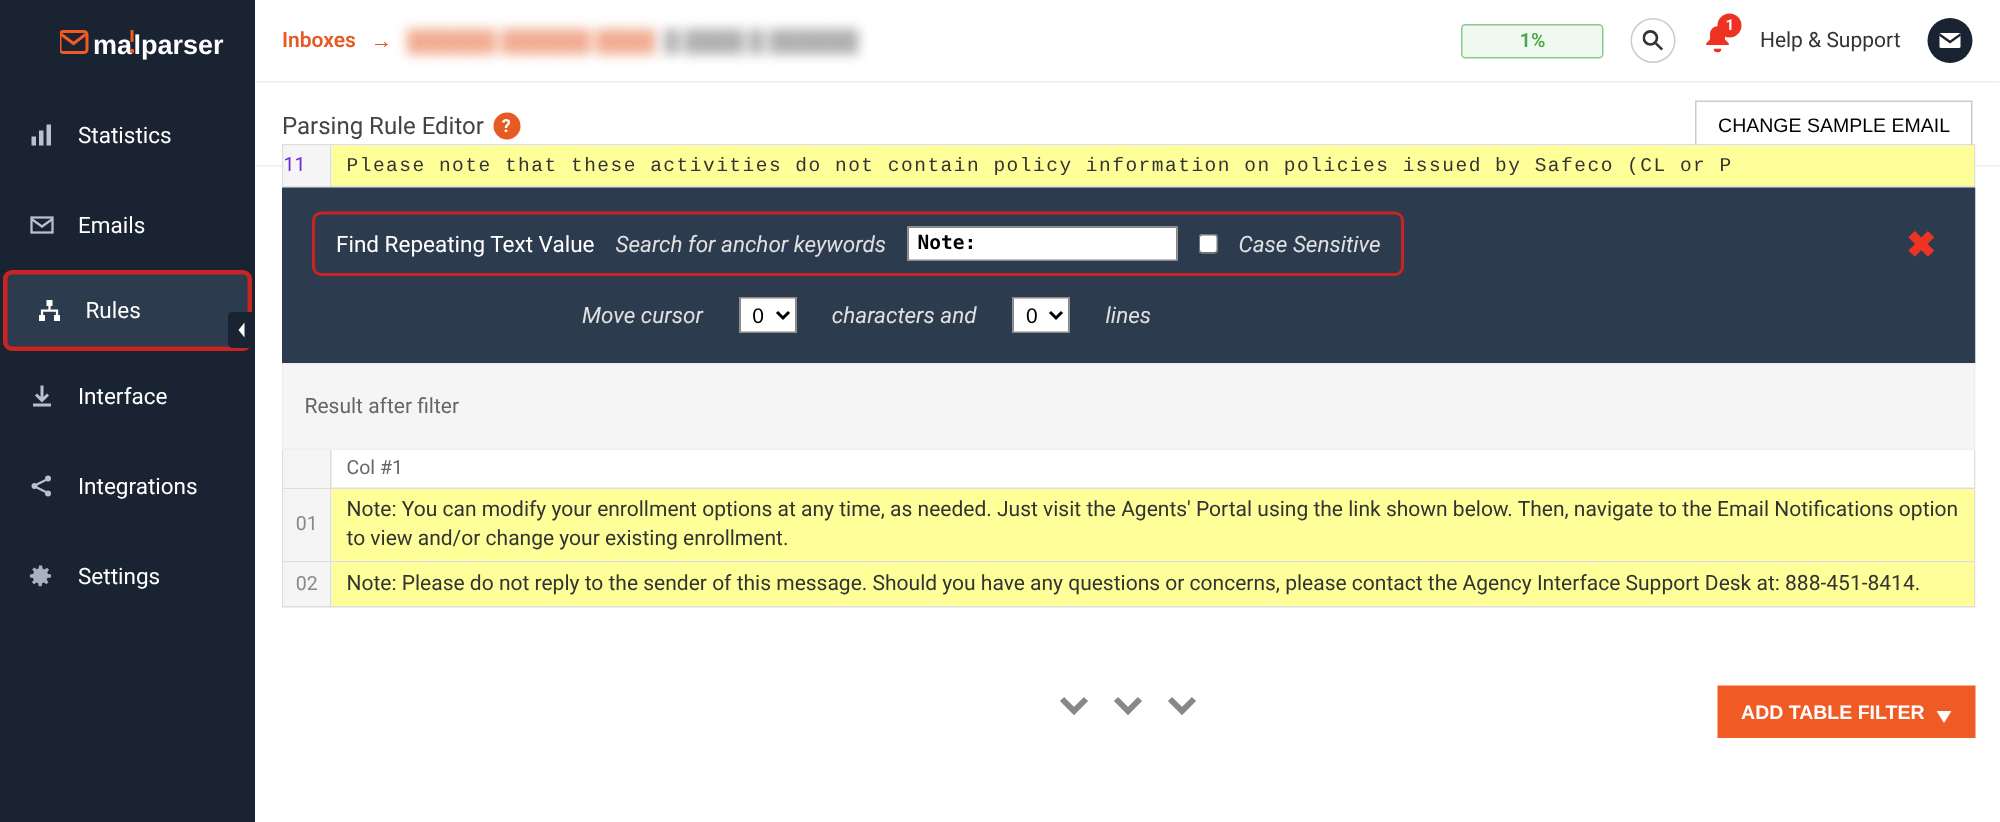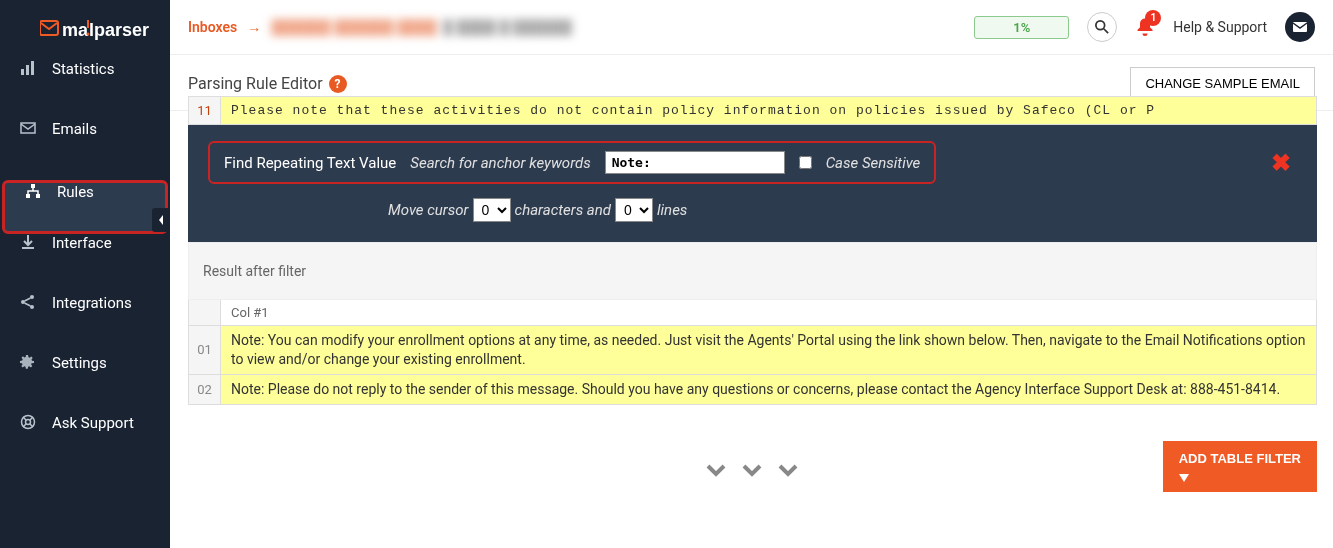--- a/index.html
+++ b/index.html
@@ -1,21 +1,21 @@
 <!DOCTYPE html>
 <html><head>
 <meta charset="utf-8">
 <style>
 * { box-sizing: border-box; margin: 0; padding: 0; }
 body { font-family: -apple-system, BlinkMacSystemFont, "Segoe UI", Roboto, Arial, sans-serif; font-size: 14px; color: #333; background: #fff; width: 1333px; height: 548px; overflow: hidden; position: relative; }
 
 .sidebar { position: absolute; left: 0; top: 0; width: 170px; height: 548px; background: #1a2332; color: #b8c2cc; }
 .logo { height: 60px; display: flex; align-items: center; padding-left: 22px; justify-content: flex-end; }
 .logo svg { display: block; }
-.nav-item { display: flex; align-items: flex-start; padding: 0 20px; height: 60px; cursor: pointer; color: #fff; font-size: 15px; }
+.nav-item { display: flex; align-items: center; padding: 0 20px; height: 60px; cursor: pointer; color: #fff; font-size: 15px; }
 .nav-item .icon { width: 18px; margin-right: 14px; fill: #b8c2cc; display: flex; align-items: center; }
 .nav-item.active { background: #2d3b4f; border: 3px solid #c92424; border-radius: 6px; margin: 0 2px 0 2px; height: 54px; }
 .nav-item.active .icon { fill: #fff; }
 
 .main { position: absolute; left: 170px; top: 0; right: 0; height: 506px; background: #fff; }
 
 .topbar { height: 55px; display: flex; align-items: center; padding: 0 18px; border-bottom: 1px solid #eee; }
 .breadcrumb { display: flex; align-items: center; gap: 6px; }
 .bc-inbox { color: #e85a24; font-weight: 600; }
 .bc-arrow { color: #e85a24; margin: 0 4px; }
@@ -30,25 +30,25 @@
 .avatar { width: 30px; height: 30px; border-radius: 50%; background: #1a2332; display: flex; align-items: center; justify-content: center; }
 
 .subhead { display: flex; align-items: center; padding: 12px 18px 10px; border-bottom: 1px solid #eee; }
 .subhead-title { font-size: 16px; color: #444; }
 .help-q { width: 18px; height: 18px; border-radius: 50%; background: #e85a24; color: #fff; display: inline-flex; align-items: center; justify-content: center; font-size: 12px; font-weight: bold; margin-left: 6px; }
 .change-btn { margin-left: auto; border: 1px solid #ccc; background: #fff; padding: 8px 14px; font-size: 13px; cursor: pointer; }
 
 .content { position: absolute; top: 96px; left: 18px; right: 16px; bottom: 0; overflow: hidden; }
 
 .sample-row { display: flex; border: 1px solid #ddd; }
-.sample-ln { width: 32px; background: #f5f5f5; color: #c2410c; text-align: center; padding: 6px 0; border-right: 1px solid #ddd; font-size: 13px; }
+.sample-ln { width: 32px; background: #f5f5f5; color: #6d28d9; text-align: left; padding: 6px 0; border-right: 1px solid #ddd; font-size: 13px; }
 .sample-txt { flex: 1; background: #feff99; padding: 6px 10px; font-family: "Courier New", monospace; font-size: 13px; letter-spacing: 1px; white-space: nowrap; overflow: hidden; color: #333; }
 
 .rule-panel { background: #2d3b4f; color: #e0e0e0; padding: 16px 20px 20px; }
-.rule-row { display: flex; align-items: center; gap: 4px; margin-bottom: 14px; }
+.rule-row { display: flex; align-items: center; gap: 24px; margin-bottom: 14px; }
 .rule-row:last-child { margin-bottom: 0; }
 .rule-highlight { border: 2.5px solid #c92424; border-radius: 6px; padding: 8px 14px; display: flex; align-items: center; gap: 14px; }
 .rule-label { color: #fff; font-size: 15px; }
 .rule-italic { font-style: italic; color: #e0e0e0; font-size: 15px; }
 .rule-input { background: #fff; border: 1px solid #888; padding: 3px 6px; font-family: monospace; font-size: 13px; width: 180px; font-weight: bold; }
 .rule-select { background: #fff; border: 1px solid #888; padding: 2px 4px; font-size: 14px; }
 .rule-close { margin-left: auto; color: #e32; font-size: 24px; font-weight: bold; cursor: pointer; padding-right: 6px; }
 .rule-indent { padding-left: 180px; }
 
 .collapse-handle { position: absolute; left: -18px; top: 208px; width: 18px; height: 24px; background: #1a2332; color: #fff; display: flex; align-items: center; justify-content: center; cursor: pointer; border-radius: 3px 0 0 3px; }
@@ -58,21 +58,21 @@
 .result-colhdr { display: flex; }
 .result-colhdr .c0 { width: 32px; background: #f5f5f5; border-right: 1px solid #ddd; }
 .result-colhdr .c1 { flex: 1; padding: 5px 10px; color: #666; font-size: 13px; }
 .result-row { display: flex; border-top: 1px solid #ddd; }
 .result-row .rn { width: 32px; background: #f5f5f5; color: #888; text-align: center; padding: 6px 0; border-right: 1px solid #ddd; font-size: 13px; display: flex; align-items: center; justify-content: center; }
 .result-row .rv { flex: 1; background: #feff99; padding: 5px 10px; font-size: 14px; color: #333; line-height: 1.35; }
 
 .chevrons { position: absolute; bottom: 28px; left: 50%; transform: translateX(-50%); display: flex; gap: 16px; }
 .chevrons svg { fill: #888; }
 
-.add-filter-btn { position: absolute; right: 16px; bottom: 14px; background: #f05a24; color: #fff; border: none; padding: 10px 16px; font-size: 13px; font-weight: 600; cursor: pointer; display: flex; align-items: flex-start; gap: 8px; flex-direction: column; }
+.add-filter-btn { position: absolute; right: 16px; bottom: 14px; background: #f05a24; color: #fff; border: none; padding: 10px 16px; font-size: 13px; font-weight: 600; cursor: pointer; display: flex; align-items: flex-end; gap: 8px; }
 </style>
 </head>
 <body>
 
 <div class="sidebar">
   <div class="logo">
     <svg width="130" height="26" viewBox="0 0 130 26">
       <rect x="0" y="4" width="18" height="14" rx="2" fill="none" stroke="#f05a24" stroke-width="2"></rect>
       <path d="M1 6 L9 12 L17 6" fill="none" stroke="#f05a24" stroke-width="2"></path>
       <text x="22" y="19" fill="#fff" font-size="18" font-weight="600" font-family="Arial">ma</text>
@@ -131,30 +131,20 @@
     <span>Integrations</span>
   </div>
   <div class="nav-item">
     <span class="icon">
         <svg width="16" height="16" viewBox="0 0 16 16" fill="#b8c2cc">
           <path d="M8 5a3 3 0 100 6 3 3 0 000-6zM14 9v-2l-2-.3-.5-1.2 1.2-1.6-1.4-1.4-1.6 1.2-1.2-.5L8 1H6l-.3 2-1.2.5L2.9 2.3 1.5 3.7l1.2 1.6-.5 1.2L0 7v2l2 .3.5 1.2-1.2 1.6 1.4 1.4 1.6-1.2 1.2.5.3 2h2l.3-2 1.2-.5 1.6 1.2 1.4-1.4-1.2-1.6.5-1.2z" opacity=".9"></path>
         </svg>
       </span>
     <span>Settings</span>
   </div>
-  <div class="nav-item">
-    <span class="icon">
-        <svg width="16" height="16" viewBox="0 0 16 16" fill="none" stroke="#b8c2cc" stroke-width="1.5">
-          <circle cx="8" cy="8" r="6.5"></circle>
-          <circle cx="8" cy="8" r="2.5"></circle>
-          <path d="M3 3l3 3M13 3l-3 3M3 13l3-3M13 13l-3-3"></path>
-        </svg>
-      </span>
-    <span>Ask Support</span>
-  </div>
 </div>
 
 <div class="main">
 
   <div class="topbar">
     <div class="breadcrumb">
       <span class="bc-inbox">Inboxes</span>
       <span class="bc-arrow">→</span>
       <span class="bc-blur">██████ ██████ ████</span>
       <span class="bc-blur2">█ ████ █ ██████</span>

